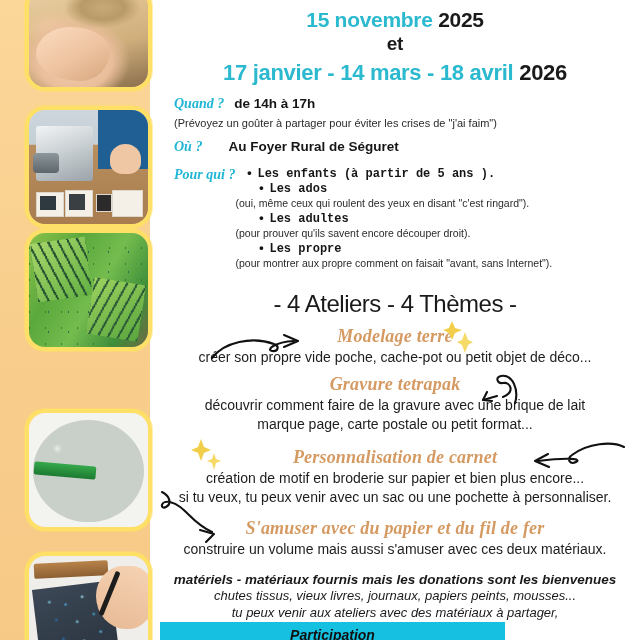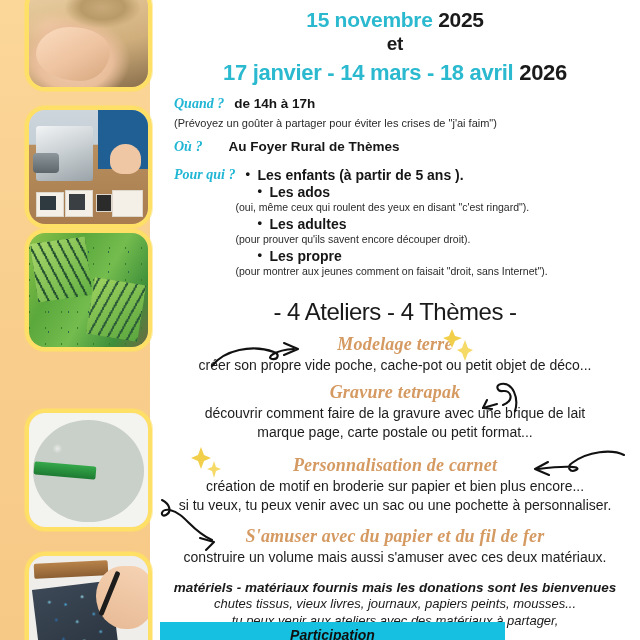--- a/index.html
+++ b/index.html
@@ -122,22 +122,22 @@
   .bk{color:#1a1a1a;}
 
   .qa{margin:10px 0 0 24px;display:flex;align-items:baseline;}
   .lbl{color:#20b6d4;font-weight:800;font-style:italic;font-size:14px;
        font-family:"Liberation Serif",serif;white-space:nowrap;}
   .val{font-weight:700;font-size:13.5px;color:#161616;margin-left:10px;}
   .note{font-size:11px;color:#2a2a2a;margin:5px 0 0 24px;}
 
   .qa2{margin:12px 0 0 24px;display:flex;align-items:flex-start;}
   .bullets{margin-left:8px;}
-  .bullets .b{font-weight:700;font-size:14px;color:#161616;
-      margin:0 0 1px 0;padding-left:14px;position:relative;}
+  .bullets .b{font-weight:700;font-size:12px;color:#161616;
+      margin:0 0 1px 0;padding-left:14px;position:relative;font-family:Liberation Mono, monospace;}
   .bullets .b::before{content:"•";position:absolute;left:2px;top:-1px;font-size:13px;}
   .bullets .b.i2{padding-left:26px;} .bullets .b.i2::before{left:14px;}
   .bullets .sub{font-size:10.5px;color:#2a2a2a;margin:1px 0 3px -8px;font-weight:400;}
 
   .heading{text-align:center;font-size:24px;font-weight:400;color:#1a1a1a;
       margin:18px 0 0 0;letter-spacing:-0.5px;}
 
   .wk{position:relative;margin-top:8px;}
   .wk-title{text-align:center;font-family:"Liberation Serif",serif;font-style:italic;
       font-weight:700;font-size:18px;color:#d59a62;letter-spacing:0.2px;}
@@ -215,33 +215,33 @@
     </div>
 
     <div class="qa">
       <span class="lbl">Quand ?</span>
       <span class="val">de 14h à 17h</span>
     </div>
     <div class="note">(Prévoyez un goûter à partager pour éviter les crises de "j'ai faim")</div>
 
     <div class="qa">
       <span class="lbl">Où ?</span>
-      <span class="val" style="margin-left:26px">Au Foyer Rural de Thèmes</span>
+      <span class="val" style="margin-left:26px">Au Foyer Rural de Séguret</span>
     </div>
 
     <div class="qa2">
       <span class="lbl">Pour qui ?</span>
       <div class="bullets">
         <div class="b">Les enfants (à partir de 5 ans ).</div>
         <div class="b i2">Les ados</div>
         <div class="sub">(oui, même ceux qui roulent des yeux en disant "c'est ringard").</div>
         <div class="b i2">Les adultes</div>
         <div class="sub">(pour prouver qu'ils savent encore découper droit).</div>
         <div class="b i2">Les propre</div>
-        <div class="sub">(pour montrer aux jeunes comment on faisait "droit, sans Internet").</div>
+        <div class="sub">(pour montrer aux propre comment on faisait "avant, sans Internet").</div>
       </div>
     </div>
 
     <div class="heading">- 4 Ateliers - 4 Thèmes -</div>
 
     <div class="wk">
       <svg class="deco" style="left:58px;top:2px" width="105" height="34" viewBox="0 0 105 34">
         <path d="M4 30 C16 14,44 8,66 16 C72 18,70 24,64 23 C58 22,66 14,86 13" fill="none" stroke="#111" stroke-width="2.1" stroke-linecap="round"></path>
         <path d="M76 7 L90 13 L76 19" fill="none" stroke="#111" stroke-width="2.1" stroke-linecap="round" stroke-linejoin="round"></path>
       </svg>

